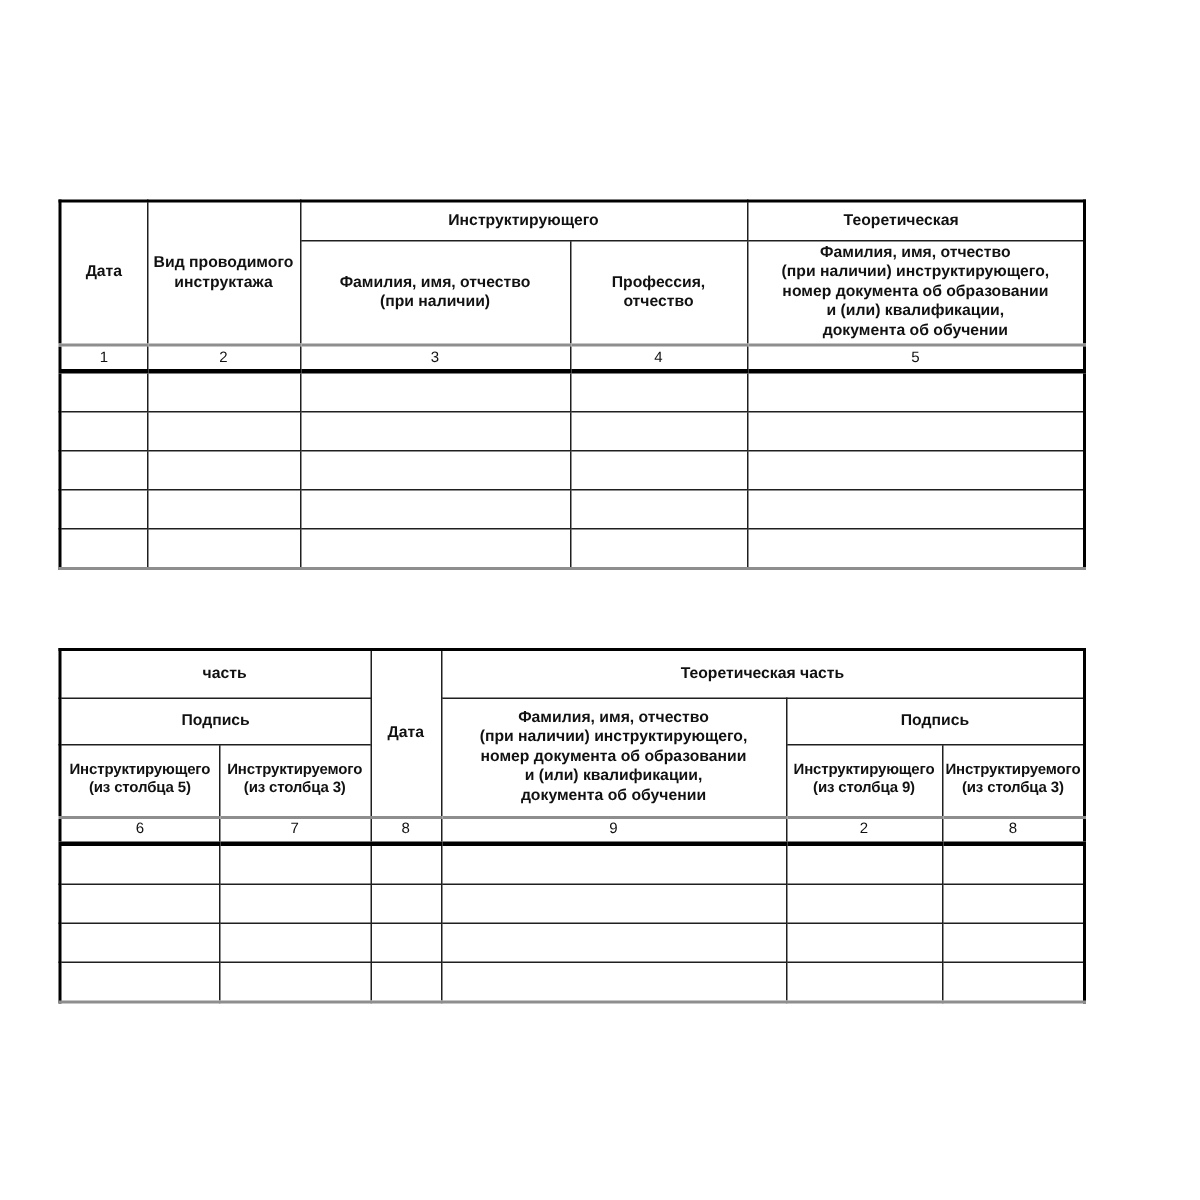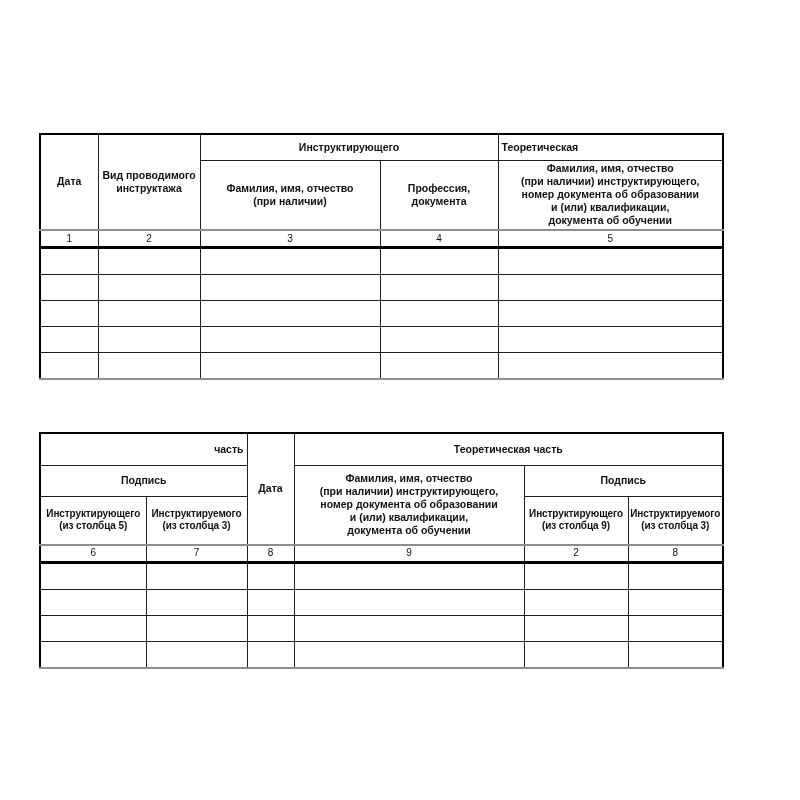--- a/index.html
+++ b/index.html
@@ -54,22 +54,22 @@
     font-size: 10px;
     height: 13px;
     line-height: 1;
     border-top: 2px solid #8e8e8e;
     border-bottom: 3px solid #000000;
     padding: 1px 2px;
   }
 
   tr.data-row td { height: 23px; }
 
-  .cell-theoretical { text-align: left; padding-right: 22px; }
-  .cell-part { text-align: right; padding-left: 15px; }
+  .cell-theoretical { text-align: center; padding-right: 22px; }
+  .cell-part { text-align: center; padding-left: 15px; }
   .tight { font-size: 10px; letter-spacing: -0.1px; padding: 11px 1px; }
 </style>
 </head>
 <body>
 
 <div class="page">
 
   <table id="table1" class="form-table">
     <colgroup>
       <col style="width:58px">
@@ -83,21 +83,21 @@
         <td rowspan="2">Дата</td>
         <td rowspan="2">Вид проводимого
 инструктажа</td>
         <td colspan="2">Инструктирующего</td>
         <td class="cell-theoretical">Теоретическая</td>
       </tr>
       <tr class="hr2">
         <td>Фамилия, имя, отчество
 (при наличии)</td>
         <td>Профессия,
-документа</td>
+отчество</td>
         <td>Фамилия, имя, отчество
 (при наличии) инструктирующего,
 номер документа об образовании
 и (или) квалификации,
 документа об обучении</td>
       </tr>
       <tr class="num-row">
         <td>1</td>
         <td>2</td>
         <td>3</td>

